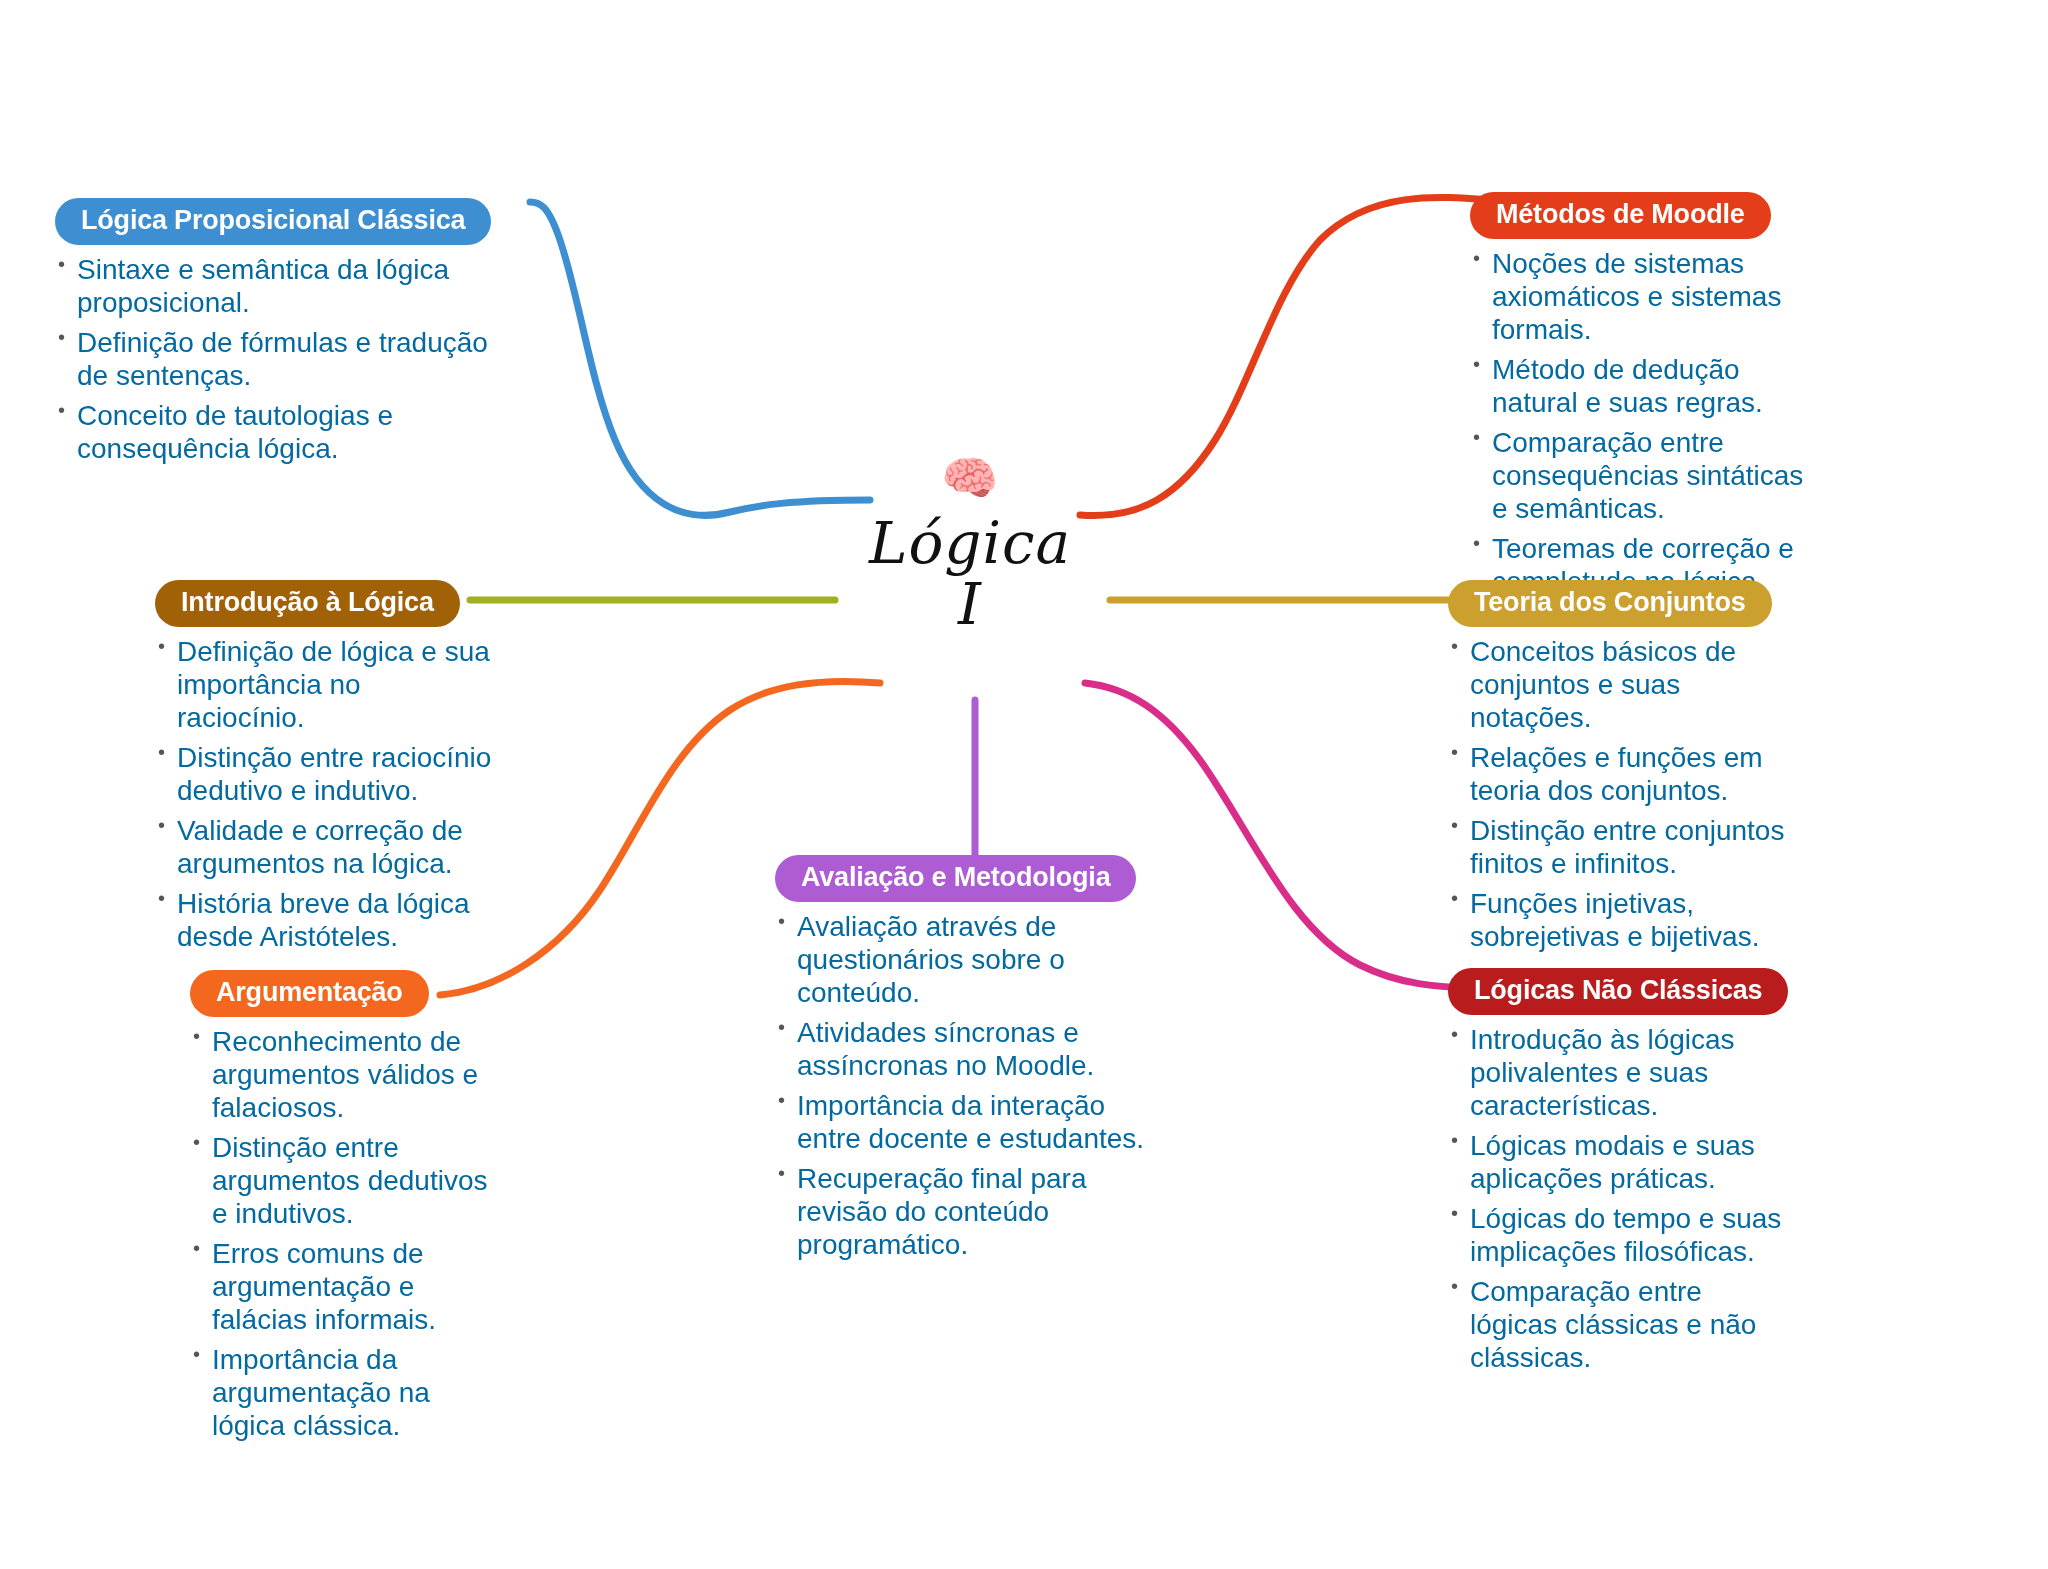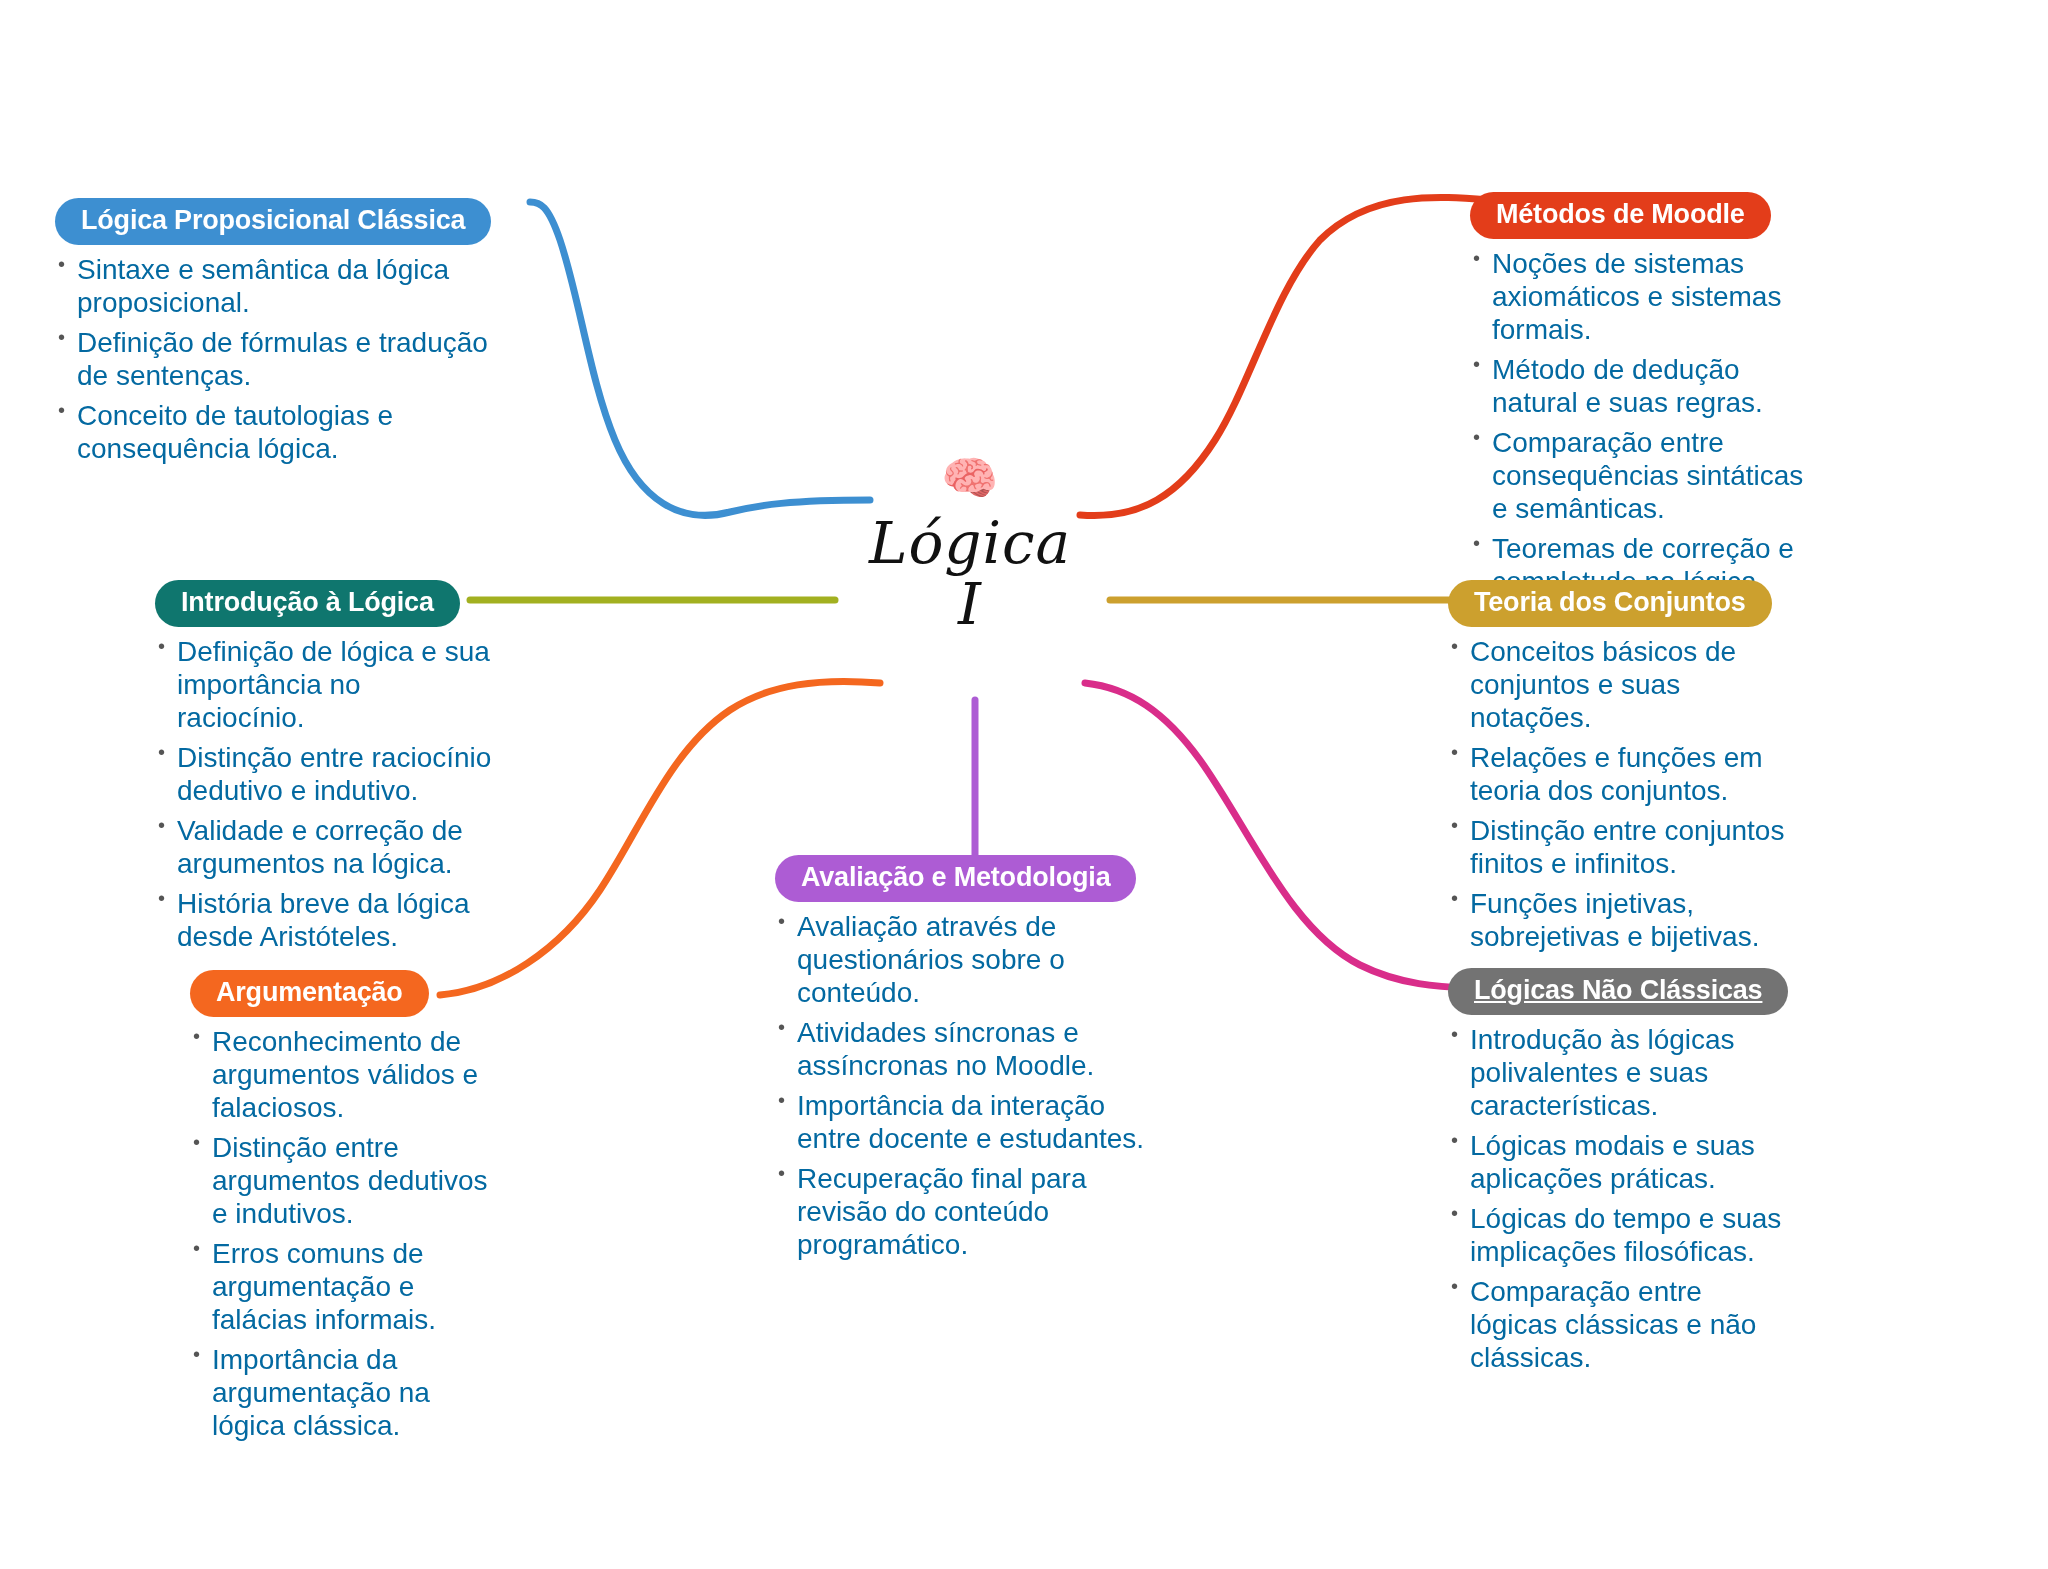--- a/index.html
+++ b/index.html
@@ -119,21 +119,21 @@
     <div class="node-title" style="background: rgb(227, 61, 26);">Métodos de Moodle</div>
     <ul class="node-list">
       <li>Noções de sistemas axiomáticos e sistemas formais.</li>
       <li>Método de dedução natural e suas regras.</li>
       <li>Comparação entre consequências sintáticas e semânticas.</li>
       <li>Teoremas de correção e completude na lógica.</li>
     </ul>
   </div>
 
   <div class="node" style="left:155px; top:580px; width:340px;">
-    <div class="node-title" style="background: #0f766e;">Introdução à Lógica</div>
+    <div class="node-title" style="background: #a16207;">Introdução à Lógica</div>
     <ul class="node-list">
       <li>Definição de lógica e sua importância no raciocínio.</li>
       <li>Distinção entre raciocínio dedutivo e indutivo.</li>
       <li>Validade e correção de argumentos na lógica.</li>
       <li>História breve da lógica desde Aristóteles.</li>
     </ul>
   </div>
 
   <div class="node" style="left:1448px; top:580px; width:360px;">
     <div class="node-title" style="background: rgb(204, 160, 46);">Teoria dos Conjuntos</div>
@@ -159,21 +159,21 @@
     <div class="node-title" style="background: rgb(173, 92, 212);">Avaliação e Metodologia</div>
     <ul class="node-list">
       <li>Avaliação através de questionários sobre o conteúdo.</li>
       <li>Atividades síncronas e assíncronas no Moodle.</li>
       <li>Importância da interação entre docente e estudantes.</li>
       <li>Recuperação final para revisão do conteúdo programático.</li>
     </ul>
   </div>
 
   <div class="node" style="left:1448px; top:968px; width:340px;">
-    <div class="node-title" style="background: #737373; text-decoration: underline;">Lógicas Não Clássicas</div>
+    <div class="node-title" style="background: #b91c1c;">Lógicas Não Clássicas</div>
     <ul class="node-list">
       <li>Introdução às lógicas polivalentes e suas características.</li>
       <li>Lógicas modais e suas aplicações práticas.</li>
       <li>Lógicas do tempo e suas implicações filosóficas.</li>
       <li>Comparação entre lógicas clássicas e não clássicas.</li>
     </ul>
   </div>
 
 </div>
 

